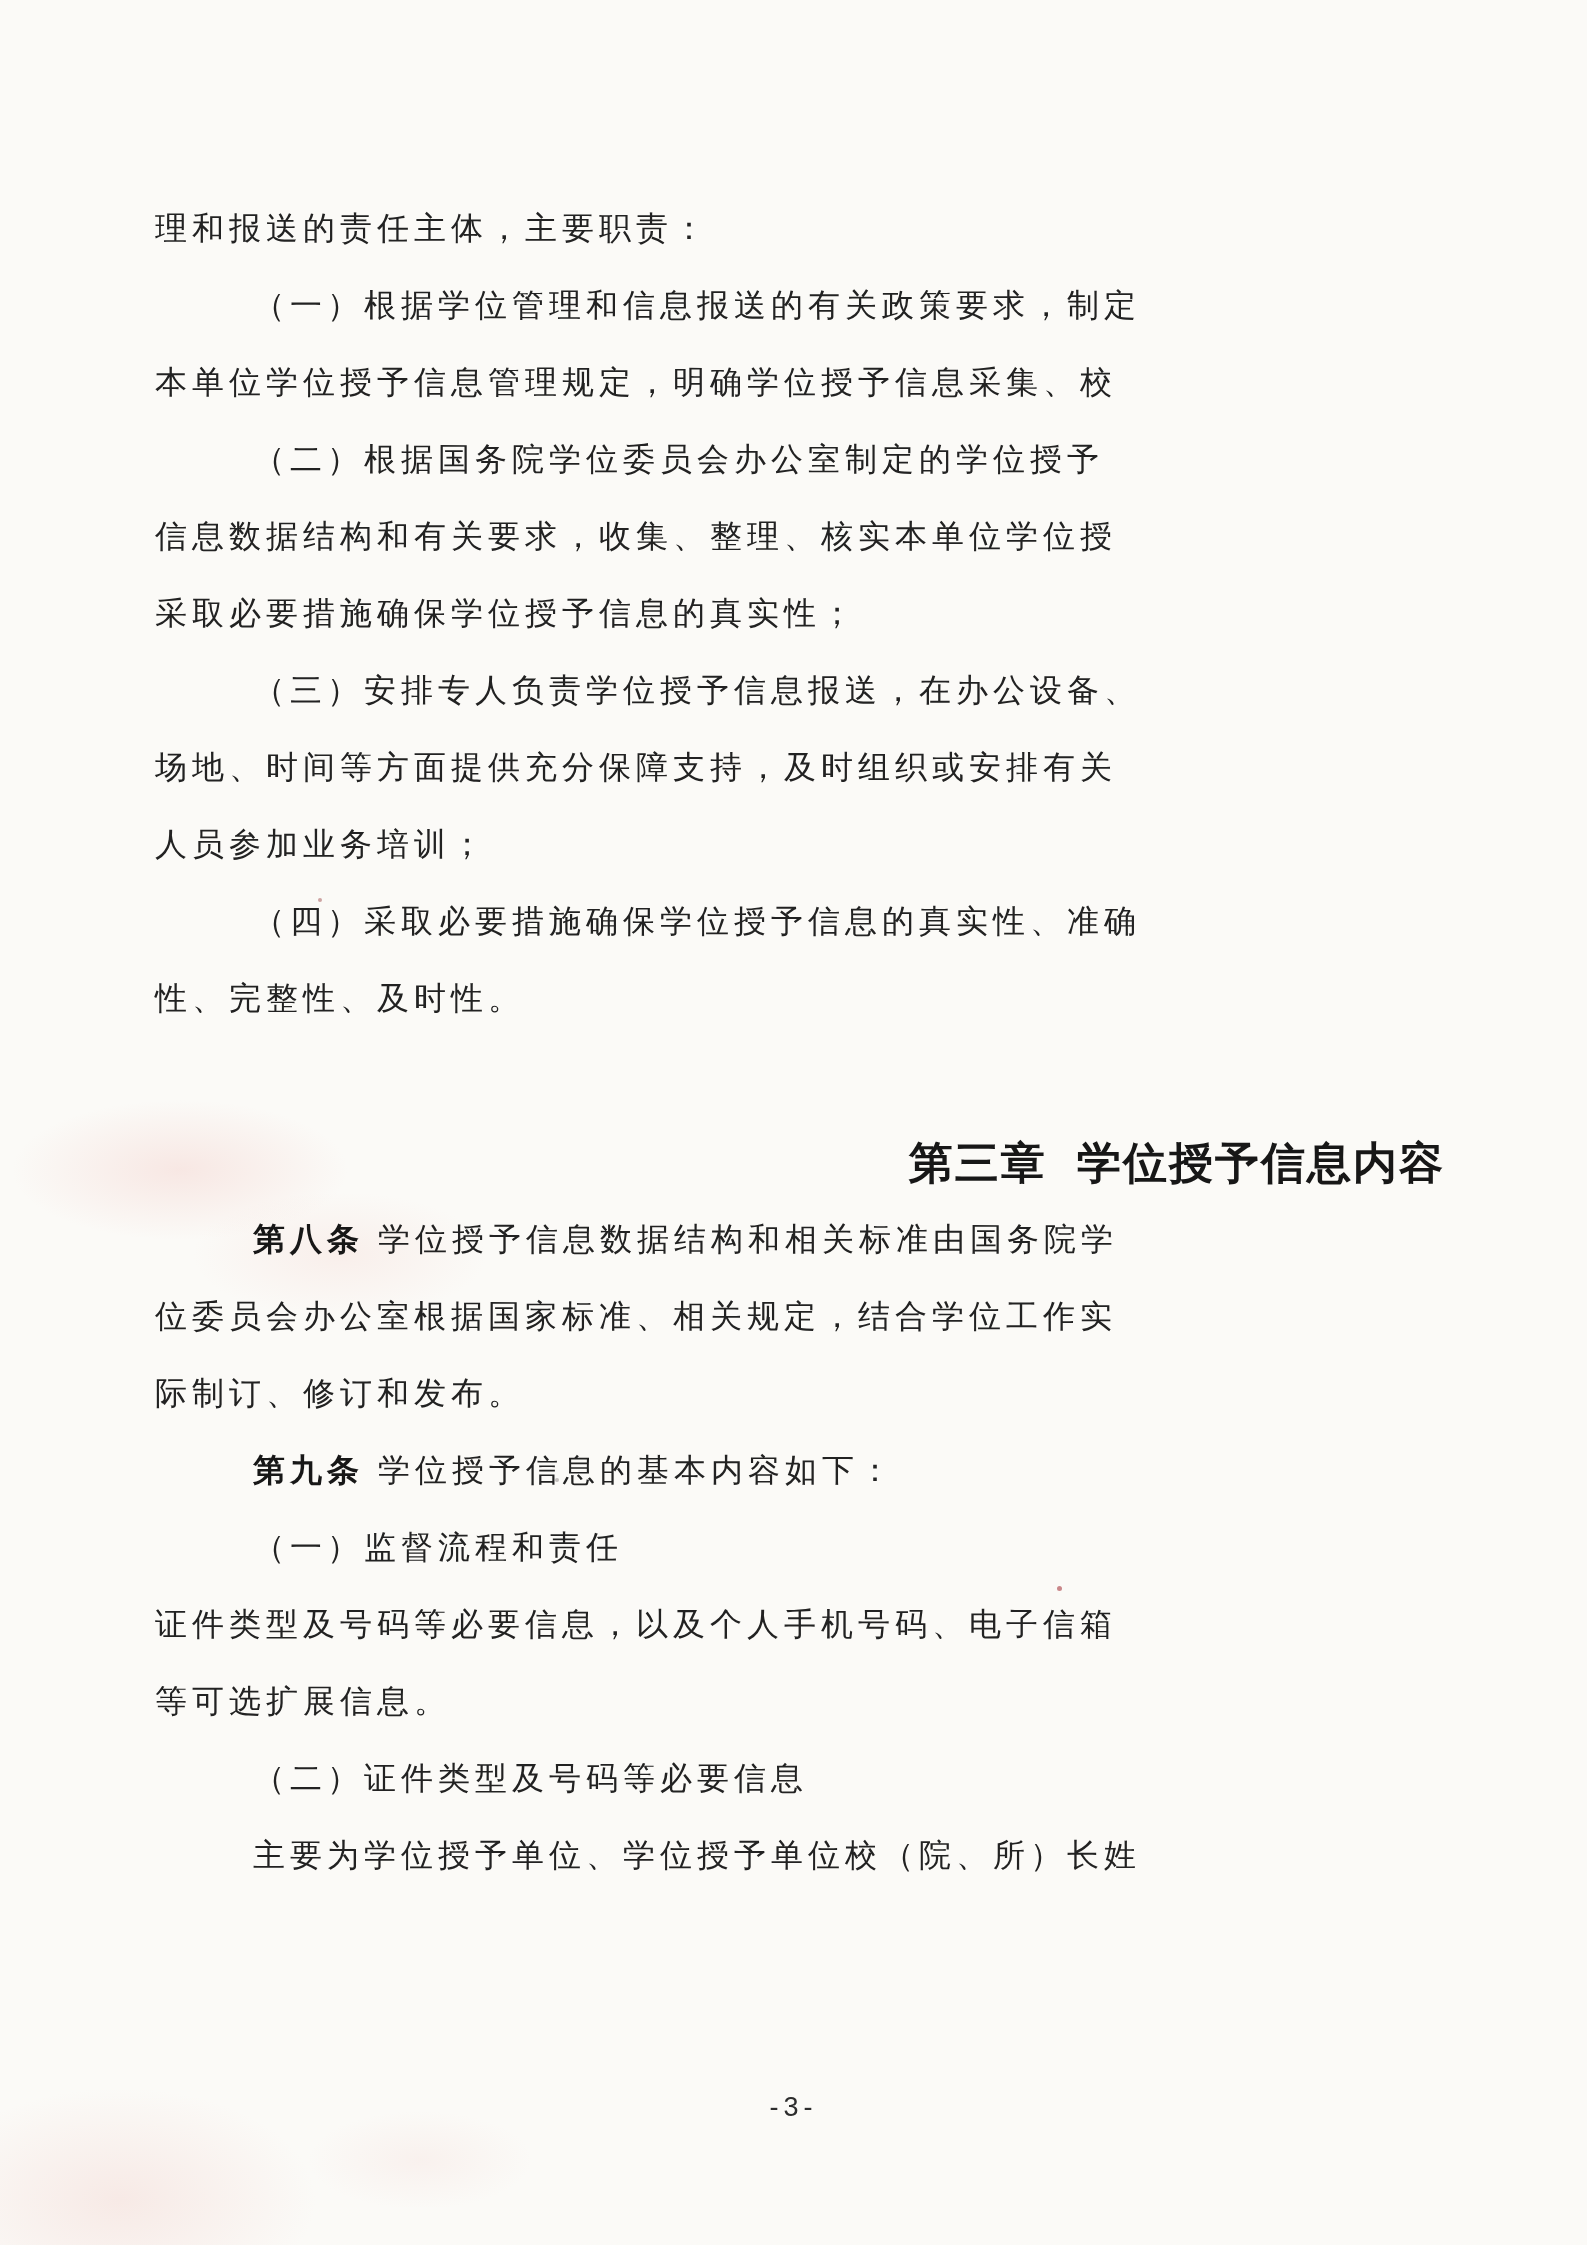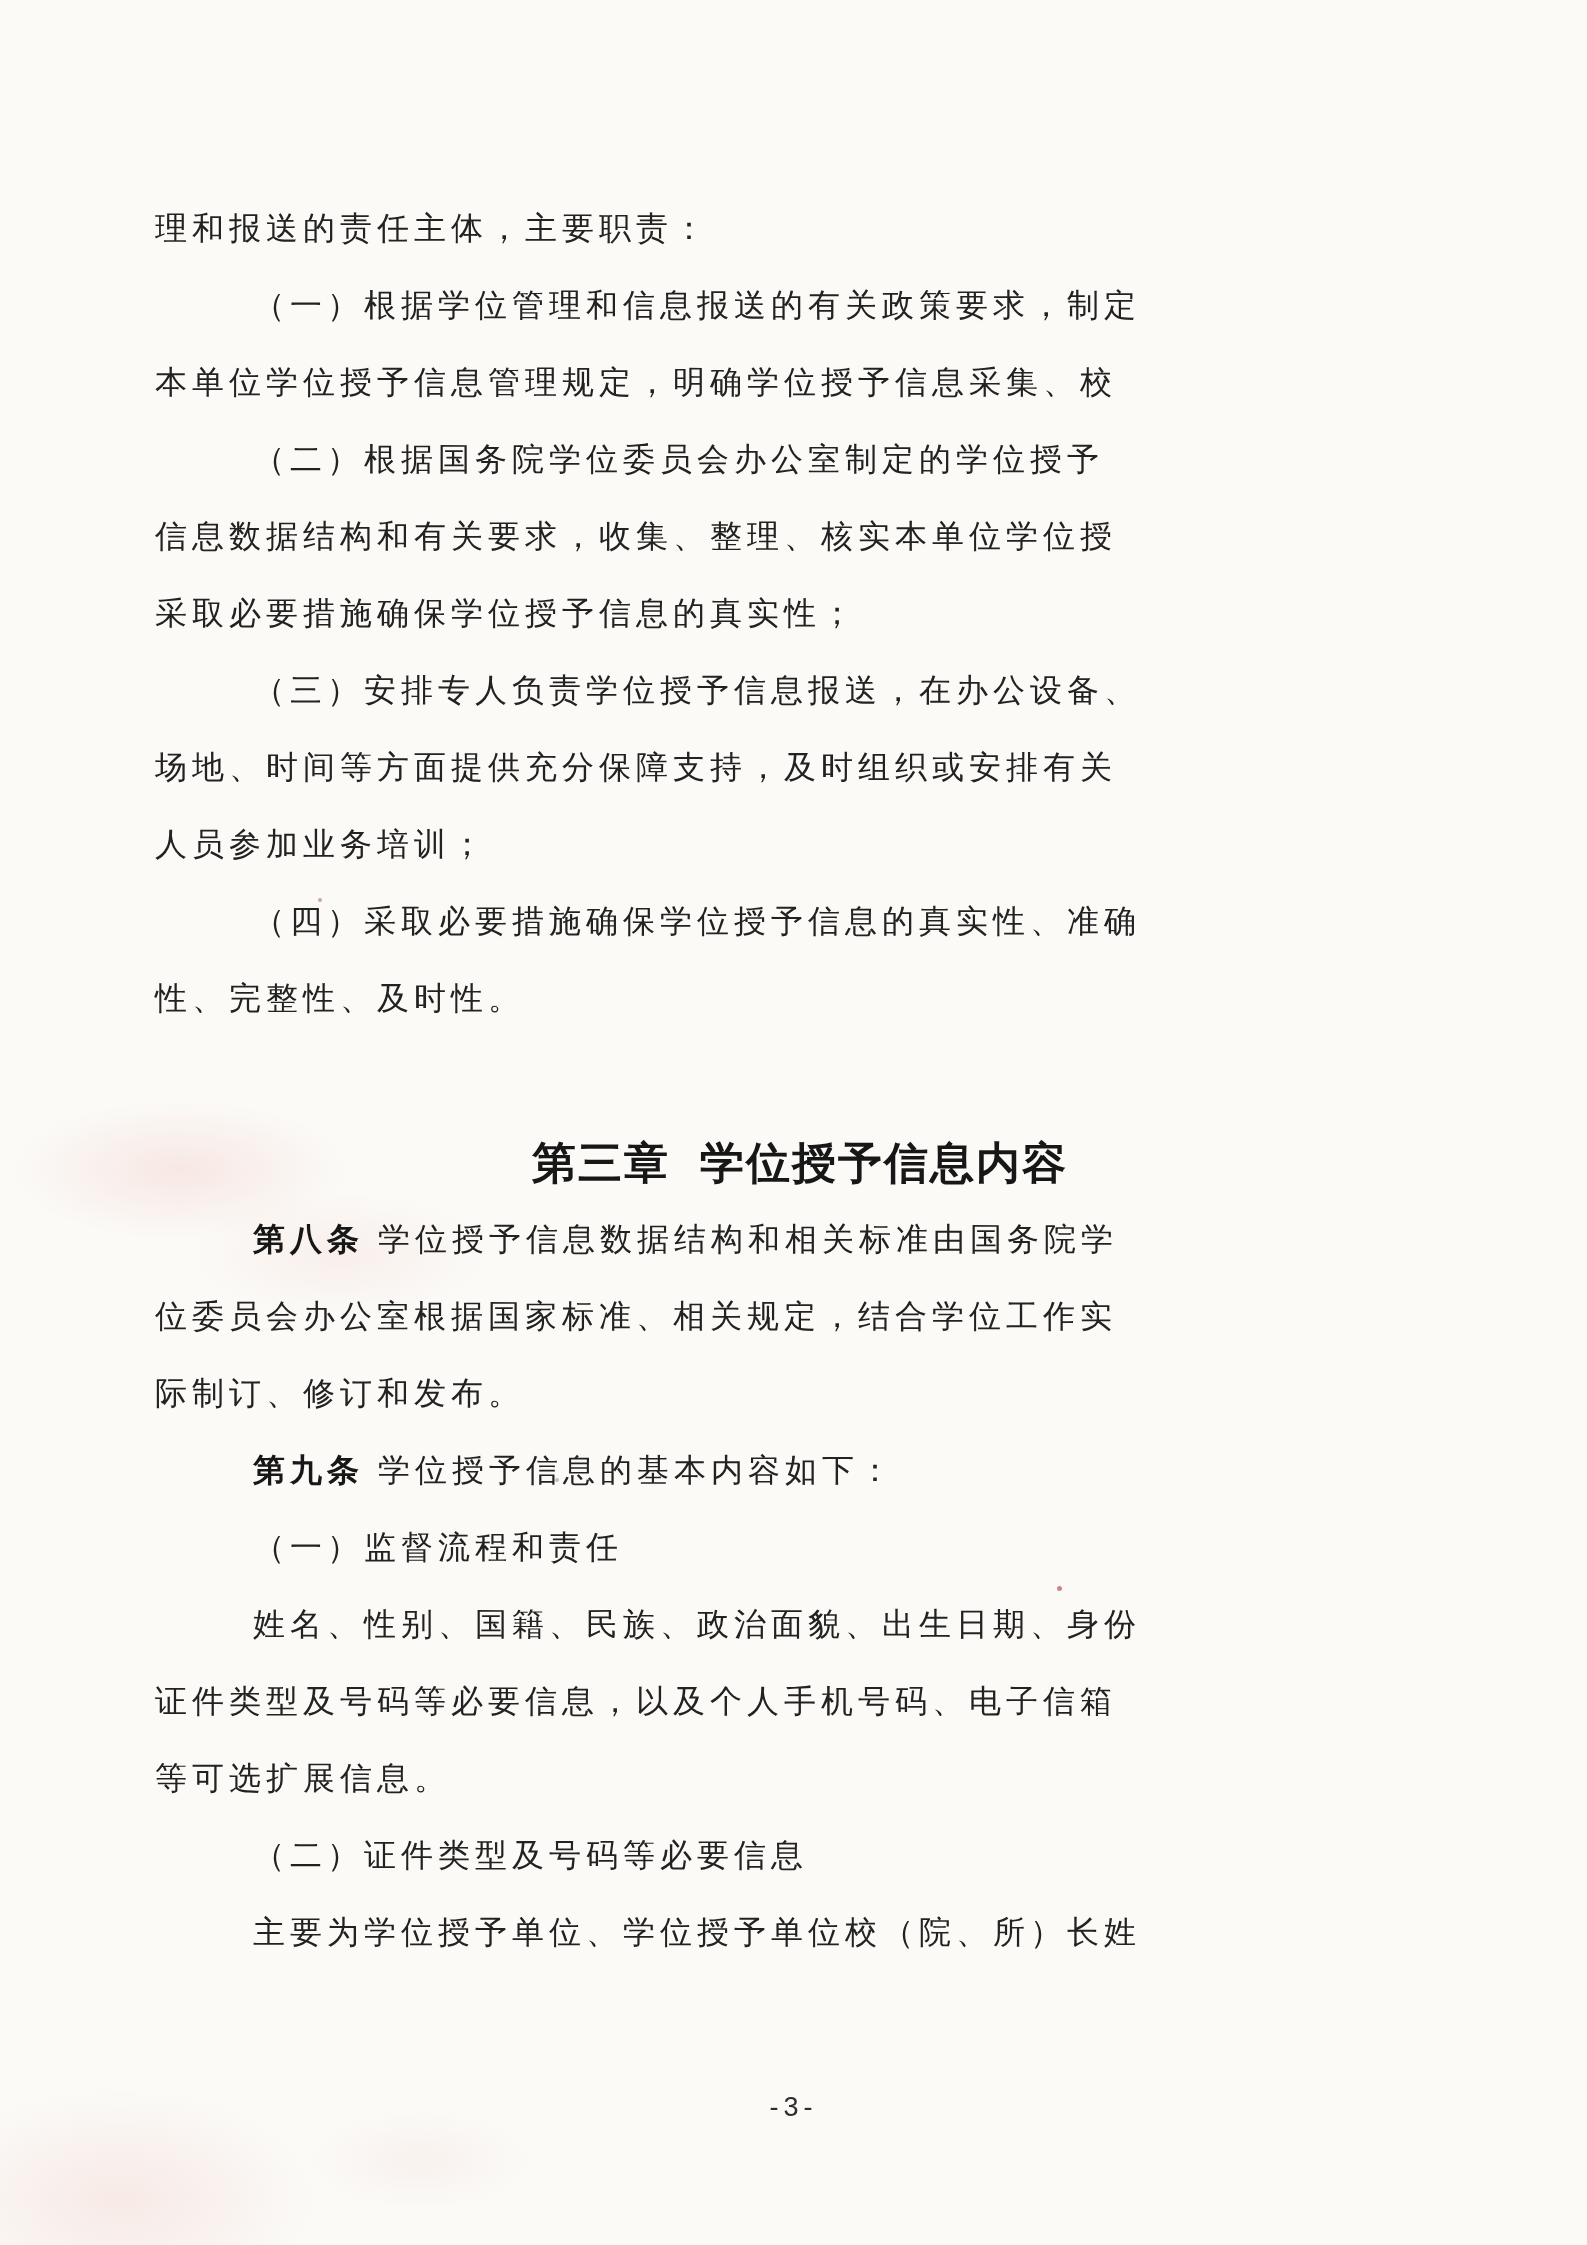--- a/index.html
+++ b/index.html
@@ -47,21 +47,21 @@
     margin-right: 14px;
   }
   .chapter-heading {
     margin: 87px 0 0 0;
     height: 77px;
     line-height: 77px;
     font-size: 44px;
     font-weight: 700;
     letter-spacing: 2px;
     word-spacing: 16px;
-    text-align: center;
+    text-align: right;
     font-family: "Liberation Sans", "DejaVu Sans", sans-serif;
     color: #171717;
   }
   .page-number {
     position: absolute;
     top: 2092px;
     left: 0;
     width: 100%;
     text-align: center;
     font-size: 27px;
@@ -102,21 +102,20 @@
 
     <div class="line indent">
       <span class="bold-article">第八条</span><span>学位授予信息数据结构和相关标准由国务院学</span>
     </div>
     <div class="line">位委员会办公室根据国家标准、相关规定，结合学位工作实</div>
     <div class="line">际制订、修订和发布。</div>
     <div class="line indent">
       <span class="bold-article">第九条</span><span>学位授予信息的基本内容如下：</span>
     </div>
     <div class="line indent">（一）监督流程和责任</div>
-    <div class="line indent">姓名、性别、国籍、民族、政治面貌、出生日期、身份</div>
     <div class="line">证件类型及号码等必要信息，以及个人手机号码、电子信箱</div>
     <div class="line">等可选扩展信息。</div>
     <div class="line indent">（二）证件类型及号码等必要信息</div>
     <div class="line indent">主要为学位授予单位、学位授予单位校（院、所）长姓</div>
 
   </div>
 
   <span class="speck s1"></span>
   <span class="speck s2"></span>
   <span class="speck s3"></span>

